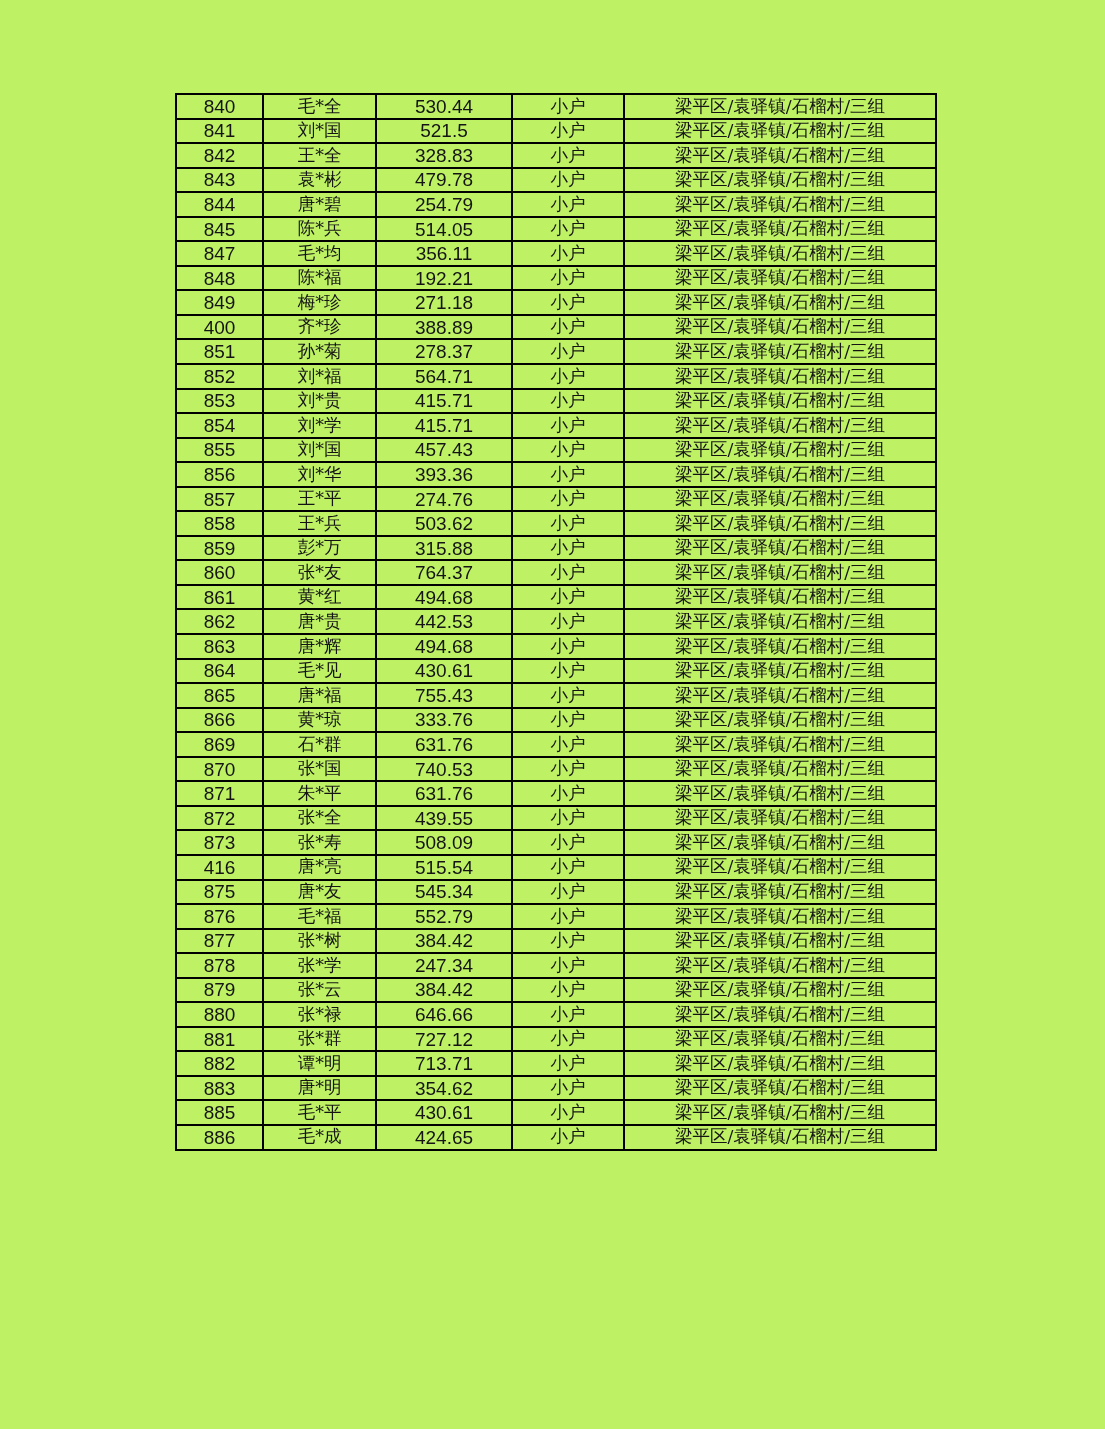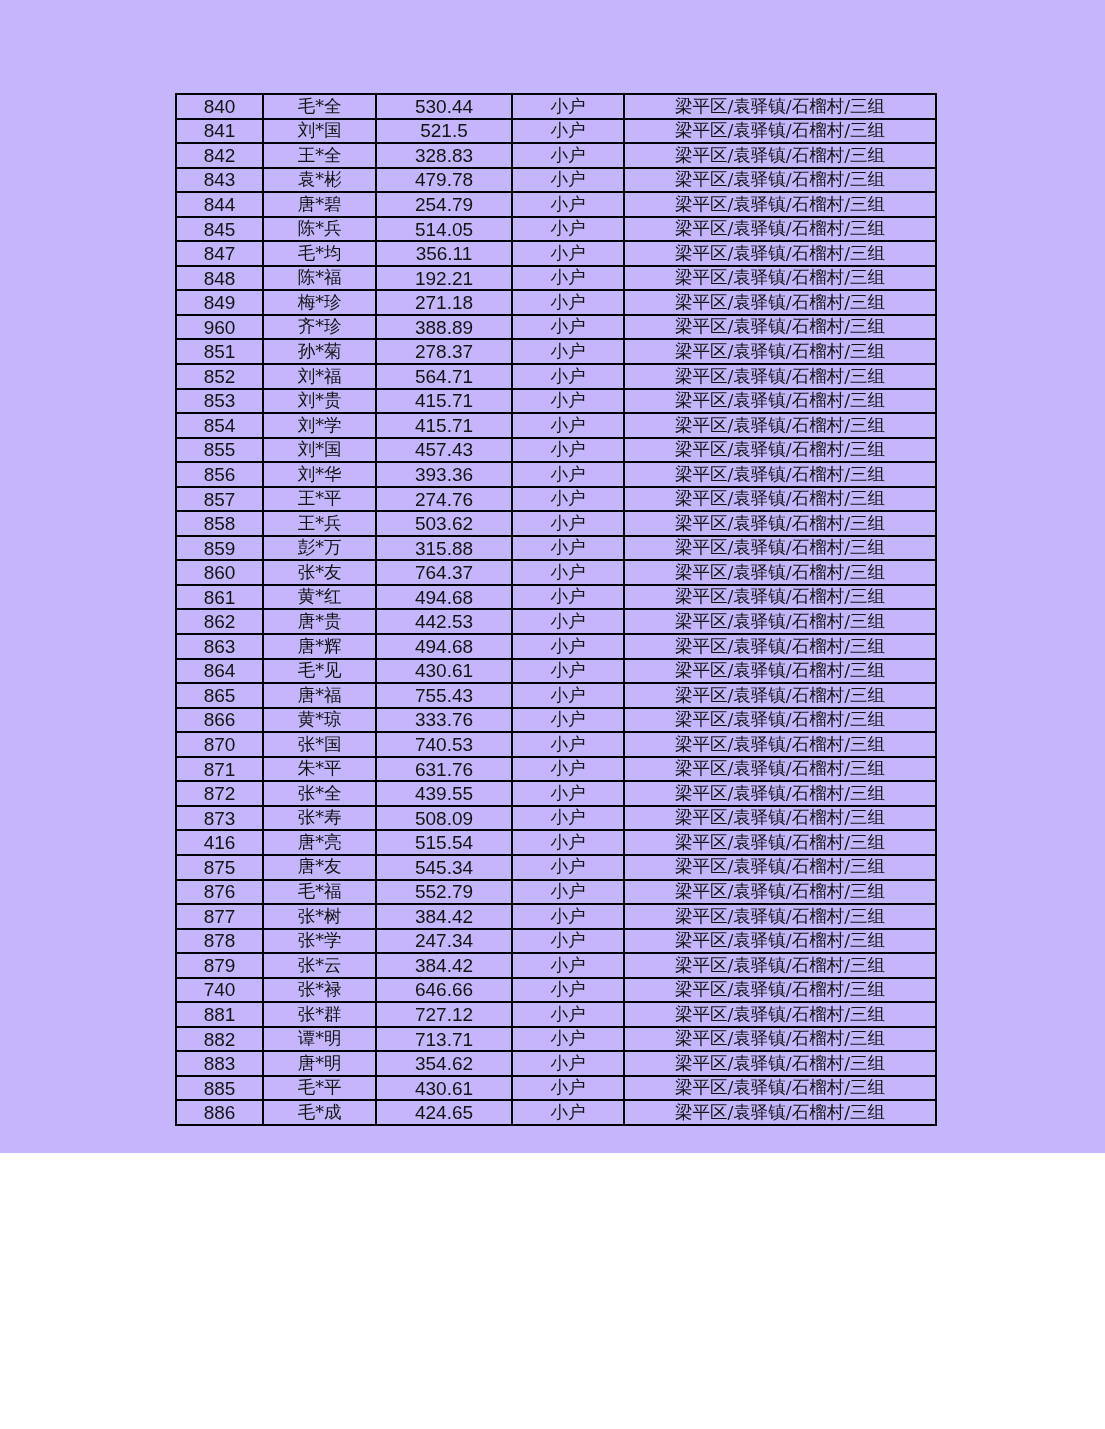--- a/index.html
+++ b/index.html
@@ -5,22 +5,22 @@
   * { margin: 0; padding: 0; box-sizing: border-box; }
   html, body {
     width: 1105px;
     height: 1429px;
     background: #ffffff;
     font-family: "Liberation Sans", sans-serif;
   }
   .page {
     position: relative;
     width: 1105px;
-    height: 1153px;
-    background: #c4b5fd;
+    height: 1429px;
+    background: #bef264;
     overflow: hidden;
     padding-left: 48px;
   }
   table.records {
     position: absolute;
     left: 175px;
     top: 93px;
     width: 760px;
     border-collapse: collapse;
     table-layout: fixed;
@@ -117,21 +117,21 @@
           <td class="cjk">梁平区/袁驿镇/石榴村/三组</td>
         </tr>
         <tr>
           <td class="num">849</td>
           <td class="cjk">梅*珍</td>
           <td class="num">271.18</td>
           <td class="cjk">小户</td>
           <td class="cjk">梁平区/袁驿镇/石榴村/三组</td>
         </tr>
         <tr>
-          <td class="num">960</td>
+          <td class="num">400</td>
           <td class="cjk">齐*珍</td>
           <td class="num">388.89</td>
           <td class="cjk">小户</td>
           <td class="cjk">梁平区/袁驿镇/石榴村/三组</td>
         </tr>
         <tr>
           <td class="num">851</td>
           <td class="cjk">孙*菊</td>
           <td class="num">278.37</td>
           <td class="cjk">小户</td>
@@ -236,20 +236,27 @@
           <td class="cjk">梁平区/袁驿镇/石榴村/三组</td>
         </tr>
         <tr>
           <td class="num">866</td>
           <td class="cjk">黄*琼</td>
           <td class="num">333.76</td>
           <td class="cjk">小户</td>
           <td class="cjk">梁平区/袁驿镇/石榴村/三组</td>
         </tr>
         <tr>
+          <td class="num">869</td>
+          <td class="cjk">石*群</td>
+          <td class="num">631.76</td>
+          <td class="cjk">小户</td>
+          <td class="cjk">梁平区/袁驿镇/石榴村/三组</td>
+        </tr>
+        <tr>
           <td class="num">870</td>
           <td class="cjk">张*国</td>
           <td class="num">740.53</td>
           <td class="cjk">小户</td>
           <td class="cjk">梁平区/袁驿镇/石榴村/三组</td>
         </tr>
         <tr>
           <td class="num">871</td>
           <td class="cjk">朱*平</td>
           <td class="num">631.76</td>
@@ -306,21 +313,21 @@
           <td class="cjk">梁平区/袁驿镇/石榴村/三组</td>
         </tr>
         <tr>
           <td class="num">879</td>
           <td class="cjk">张*云</td>
           <td class="num">384.42</td>
           <td class="cjk">小户</td>
           <td class="cjk">梁平区/袁驿镇/石榴村/三组</td>
         </tr>
         <tr>
-          <td class="num">740</td>
+          <td class="num">880</td>
           <td class="cjk">张*禄</td>
           <td class="num">646.66</td>
           <td class="cjk">小户</td>
           <td class="cjk">梁平区/袁驿镇/石榴村/三组</td>
         </tr>
         <tr>
           <td class="num">881</td>
           <td class="cjk">张*群</td>
           <td class="num">727.12</td>
           <td class="cjk">小户</td>

